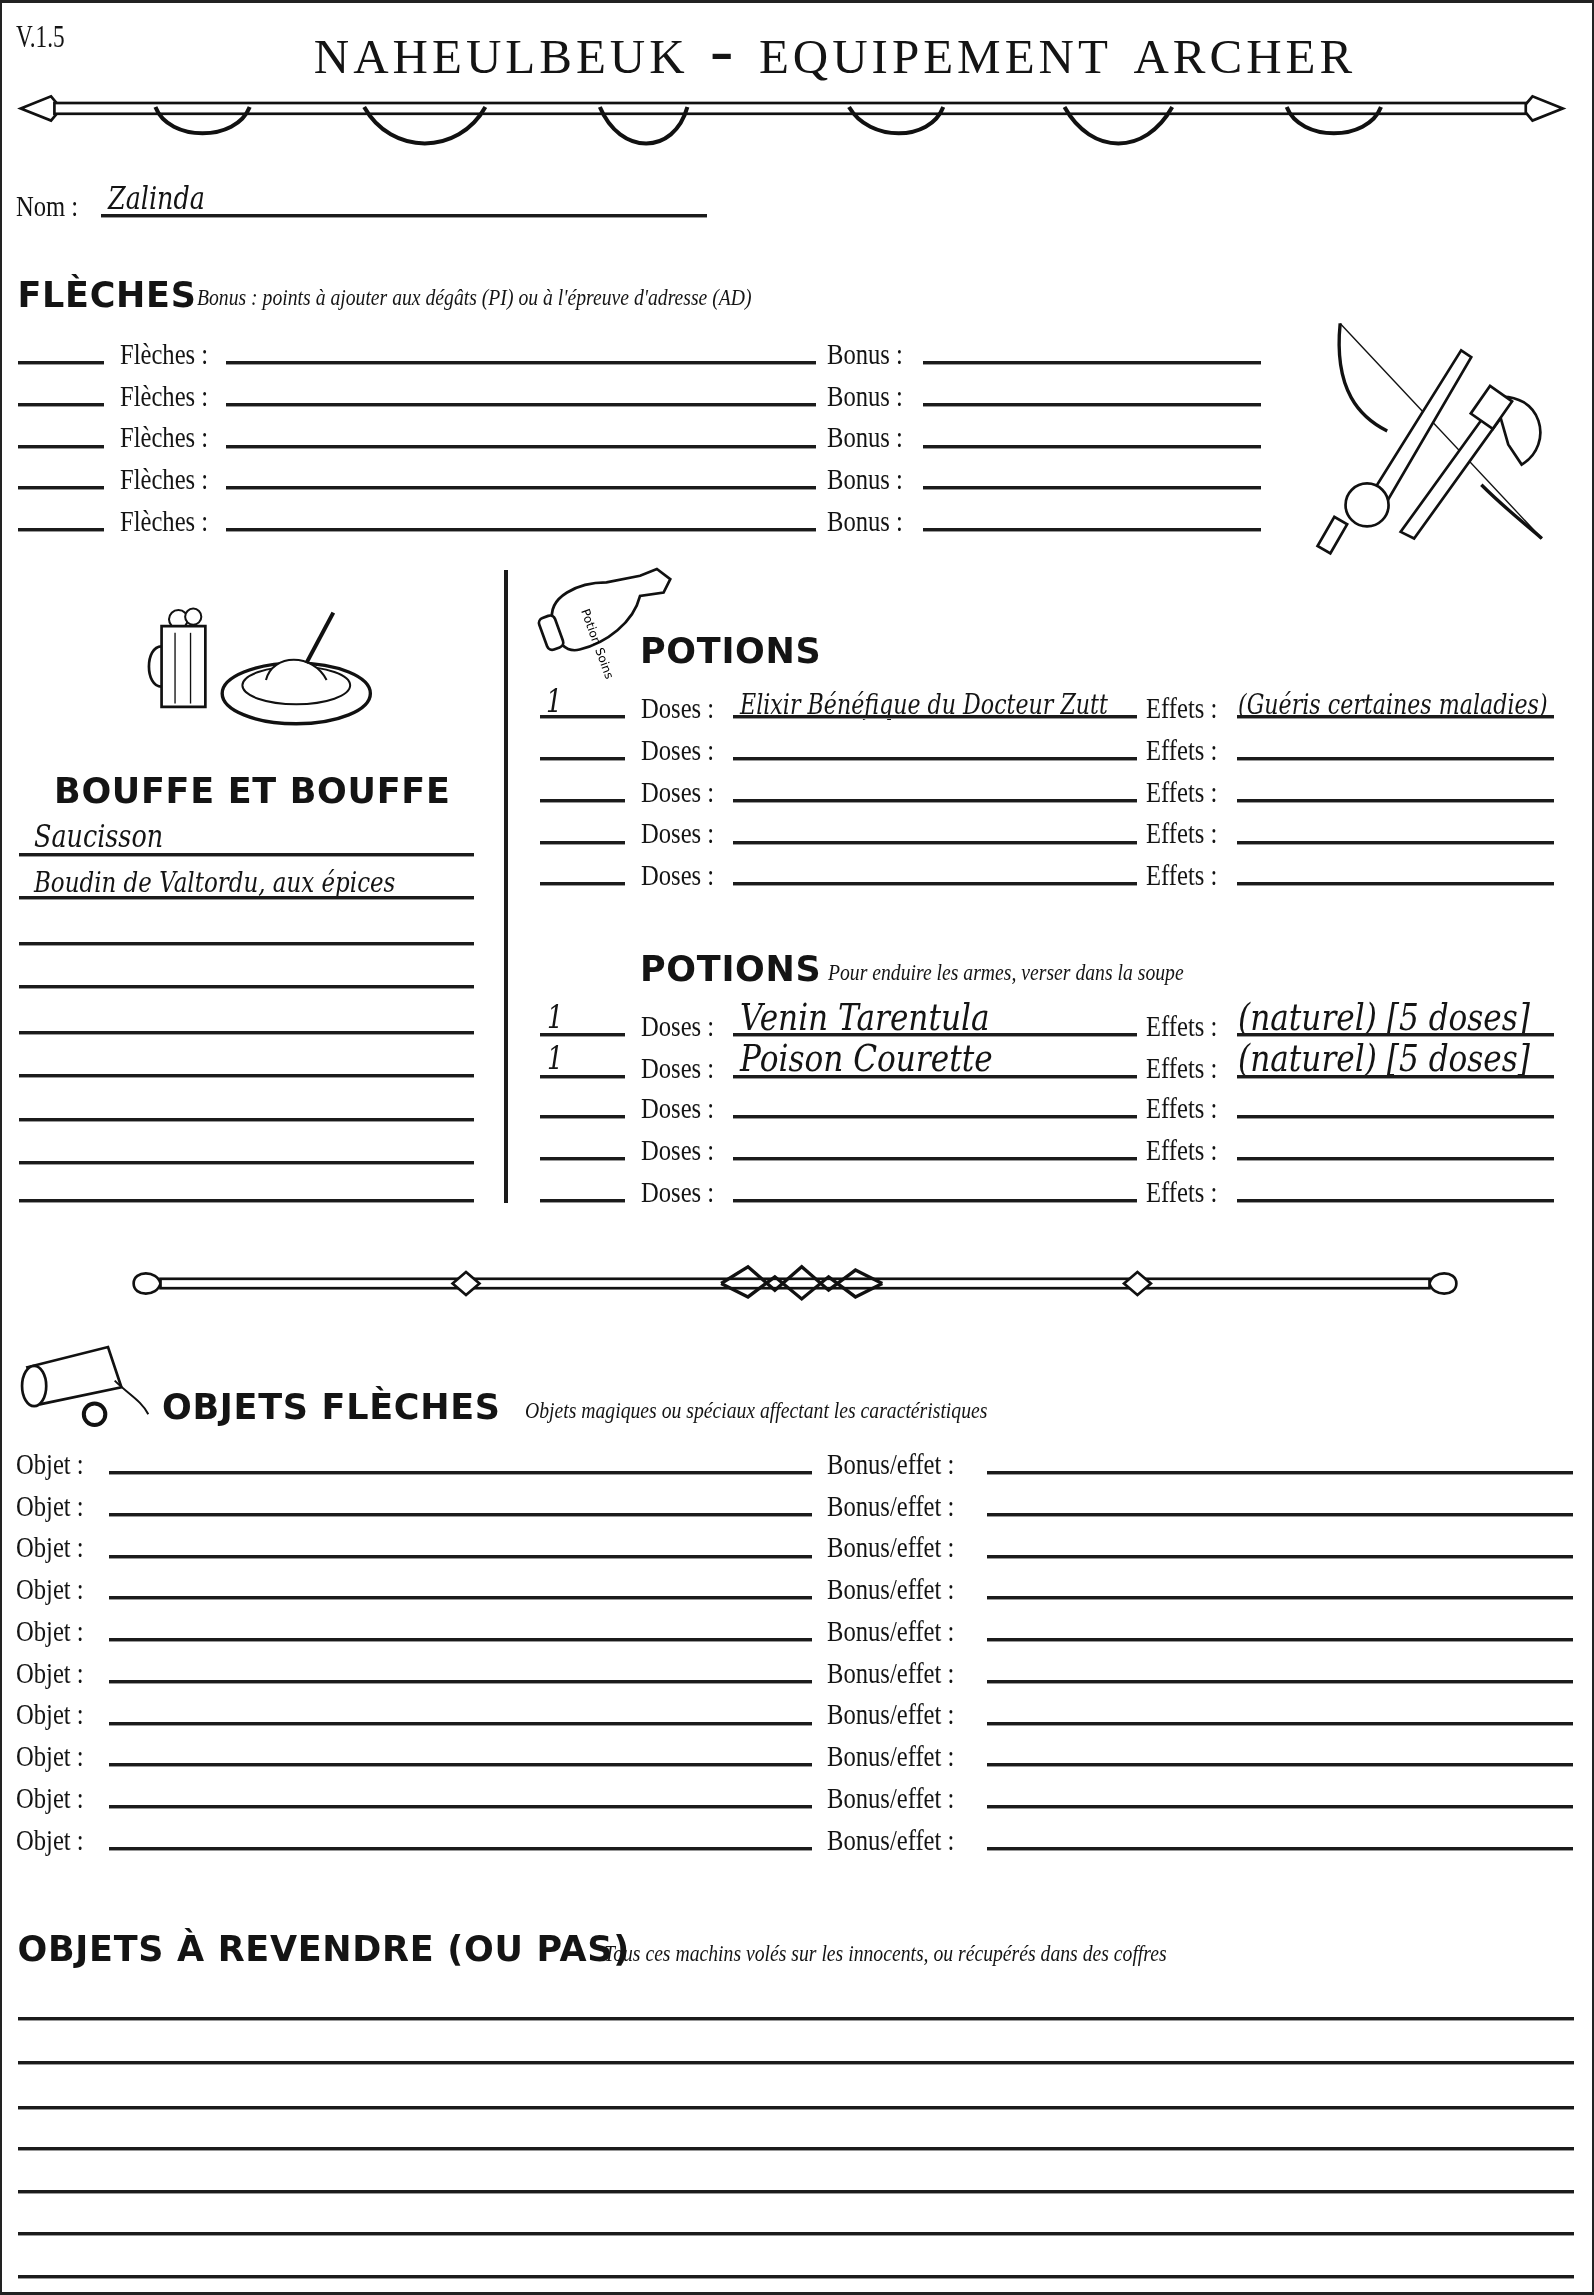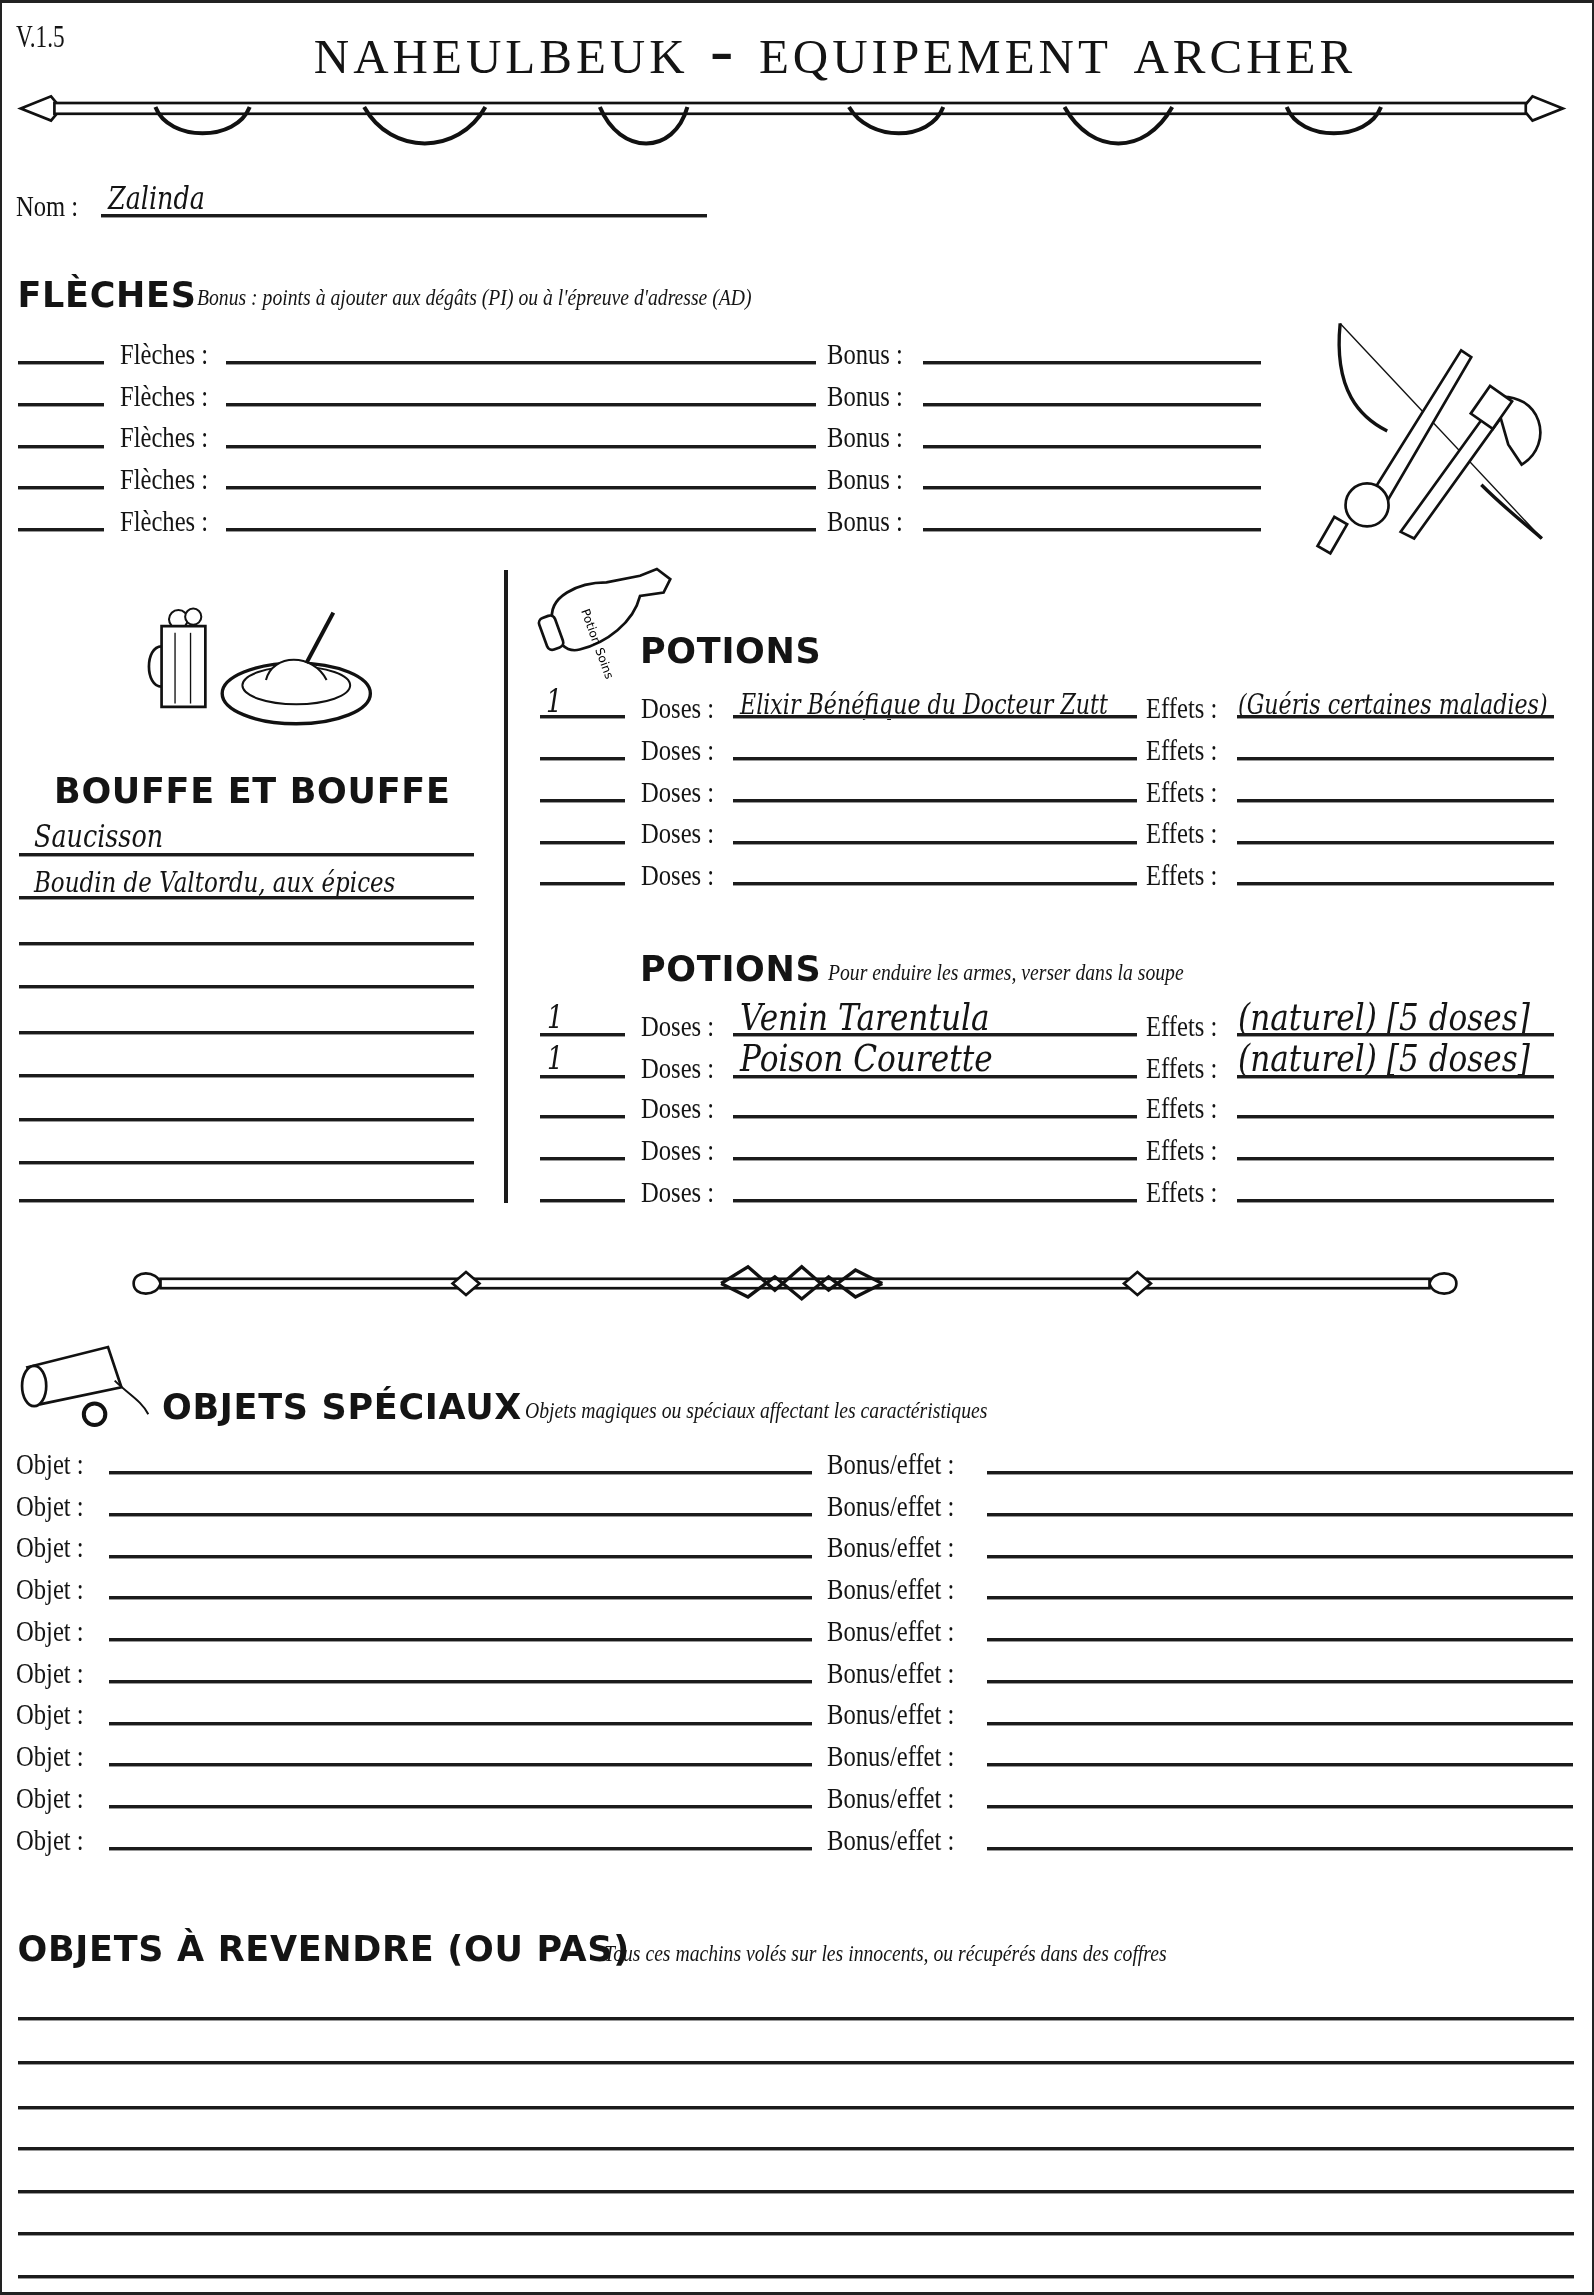--- a/index.html
+++ b/index.html
@@ -214,21 +214,21 @@
   <path d="M880 35 L920 10 L960 45 L1000 10 L1040 45 L1080 15 L1120 35" fill="none" stroke="#111" stroke-width="5"></path>
   <path d="M880 35 L920 55 L960 25 L1000 58 L1040 25 L1080 55 L1120 35" fill="none" stroke="#111" stroke-width="5"></path>
 </svg>
 
 <svg style="left:13.5px;top:1340px;width:141px;height:88px;" viewBox="0 0 210 130">
   <path d="M20 40 L140 10 L160 70 L40 95 Z" fill="#fff" stroke="#111" stroke-width="4"></path>
   <ellipse cx="30" cy="68" rx="18" ry="30" fill="#fff" stroke="#111" stroke-width="4"></ellipse>
   <path d="M150 60 C170 80 190 90 200 110" fill="none" stroke="#111" stroke-width="3"></path>
   <circle cx="120" cy="110" r="16" fill="#fff" stroke="#111" stroke-width="6"></circle>
 </svg>
-<div class="abs heading" style="left:162px;top:1388px;">OBJETS SPÉCIAUX</div>
+<div class="abs heading" style="left:162px;top:1388px;">OBJETS FLÈCHES</div>
 <div class="abs sub" style="left:525px;top:1397px;">Objets magiques ou spéciaux affectant les caractéristiques</div>
 
 <div>
   <div class="abs label" style="left:16px;top:1447px;">Objet :</div>
   <div class="line" style="left:109px;top:1471px;width:703px;"></div>
   <div class="abs label" style="left:827px;top:1447px;">Bonus/effet :</div>
   <div class="line" style="left:987px;top:1471px;width:586px;"></div>
 
   <div class="abs label" style="left:16px;top:1489px;">Objet :</div>
   <div class="line" style="left:109px;top:1513px;width:703px;"></div>

